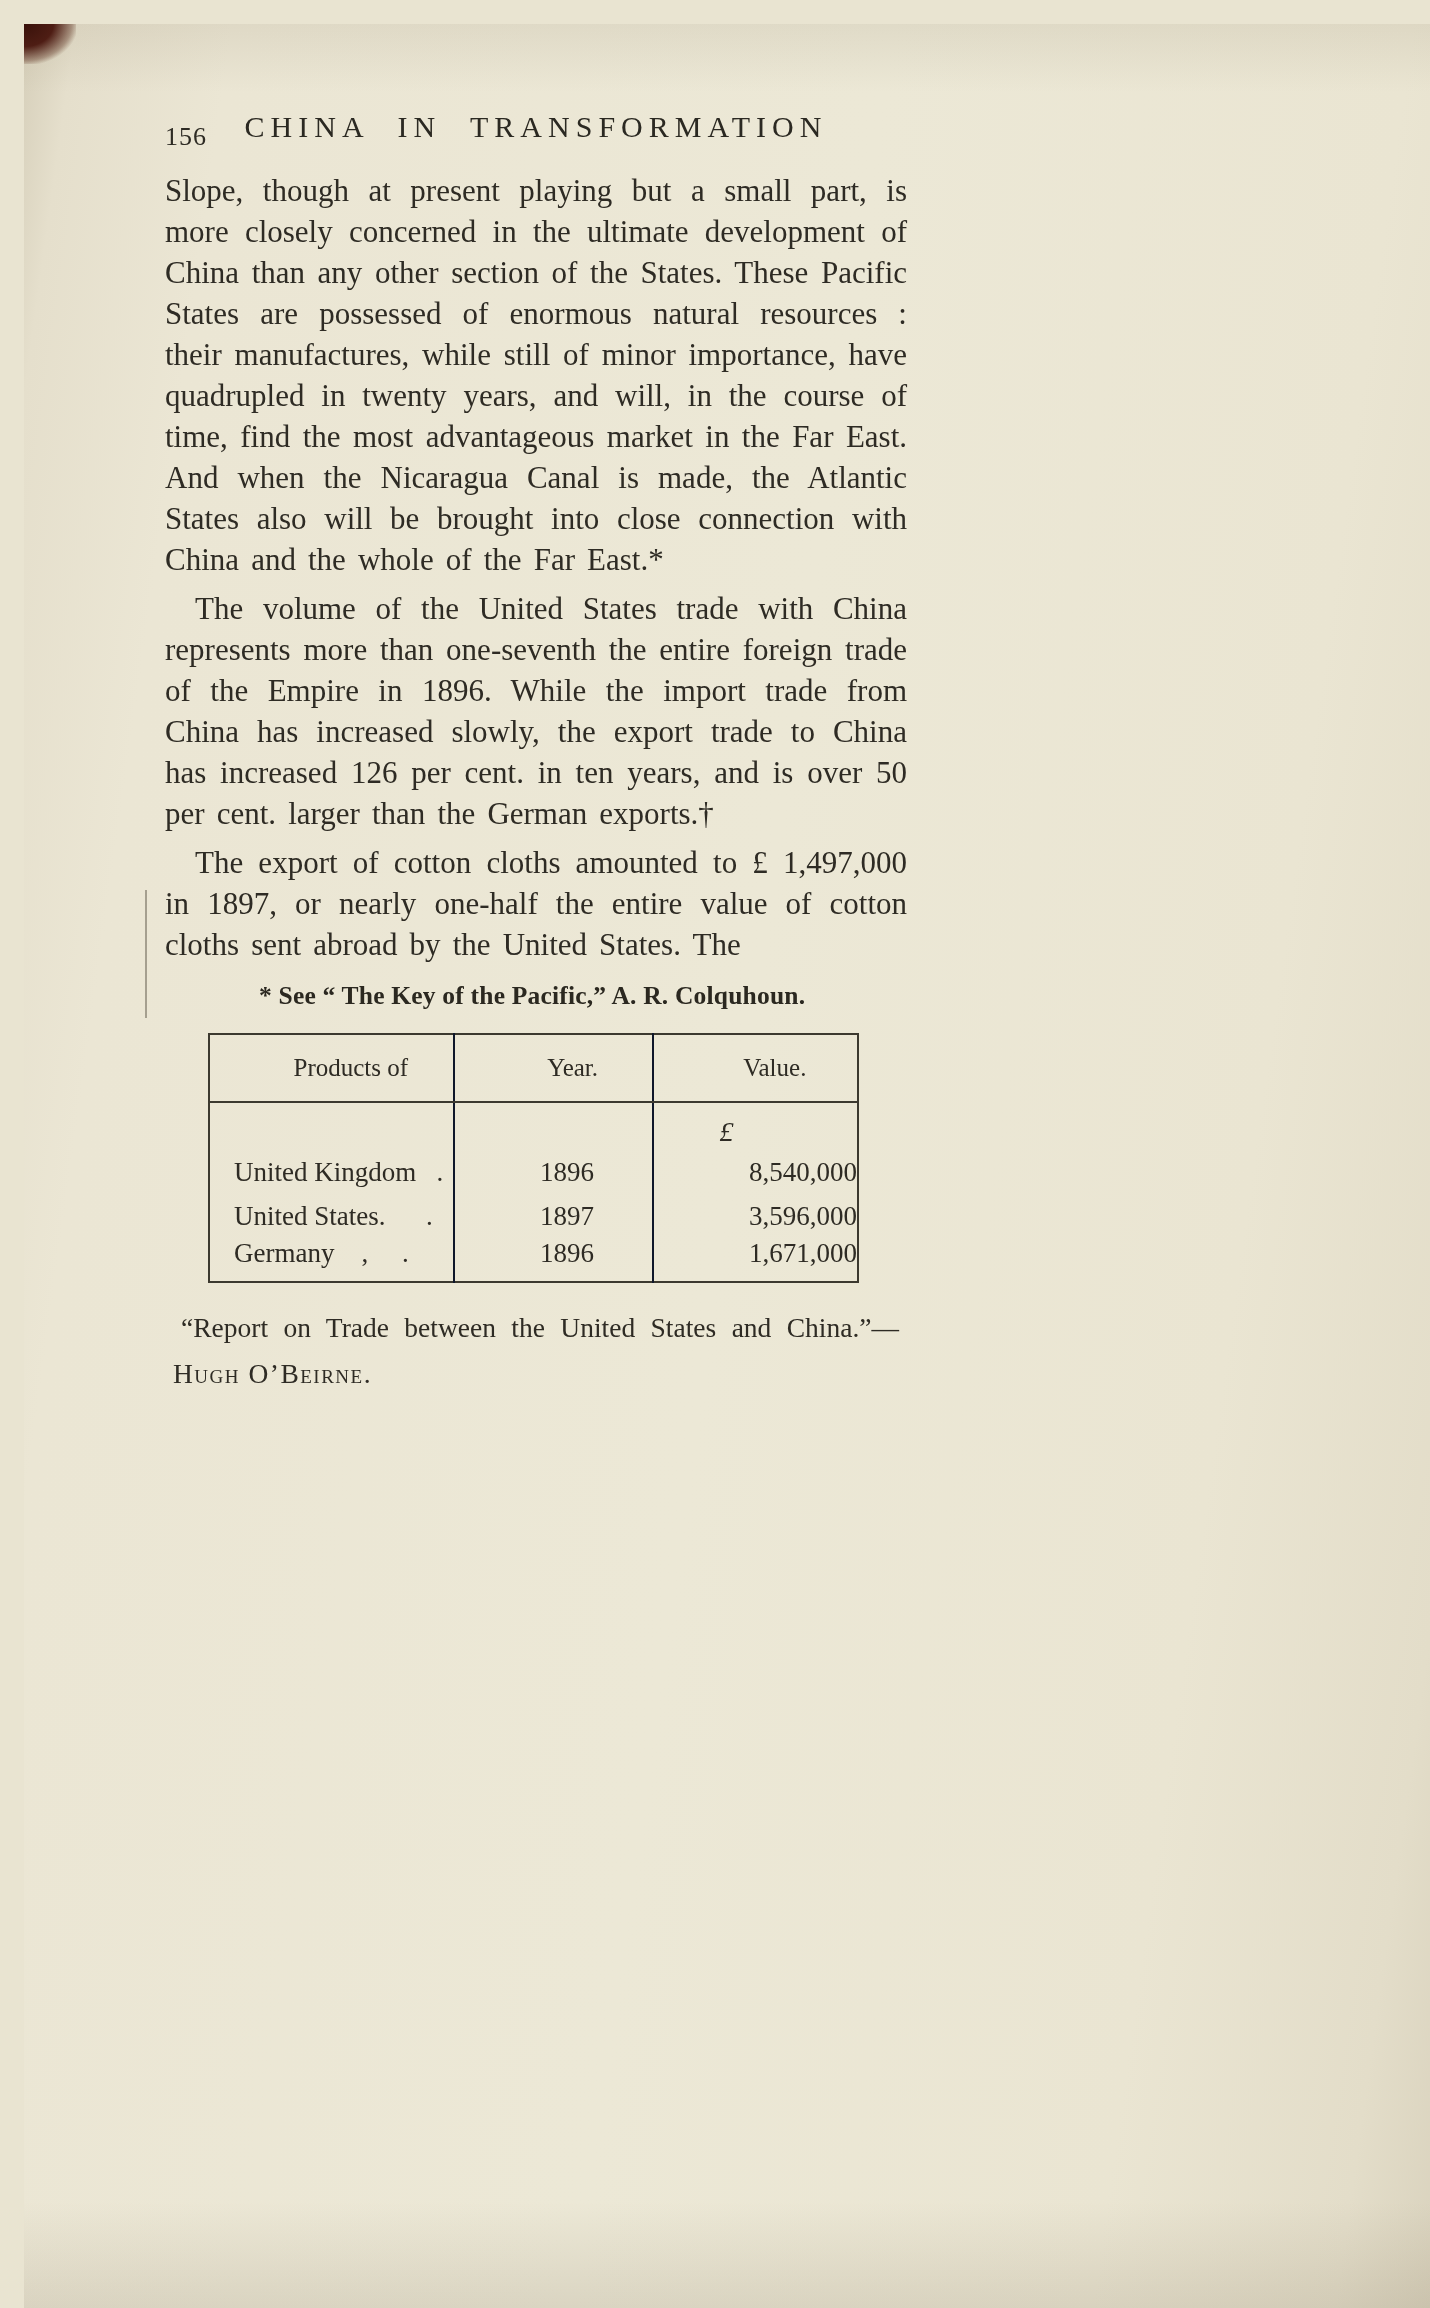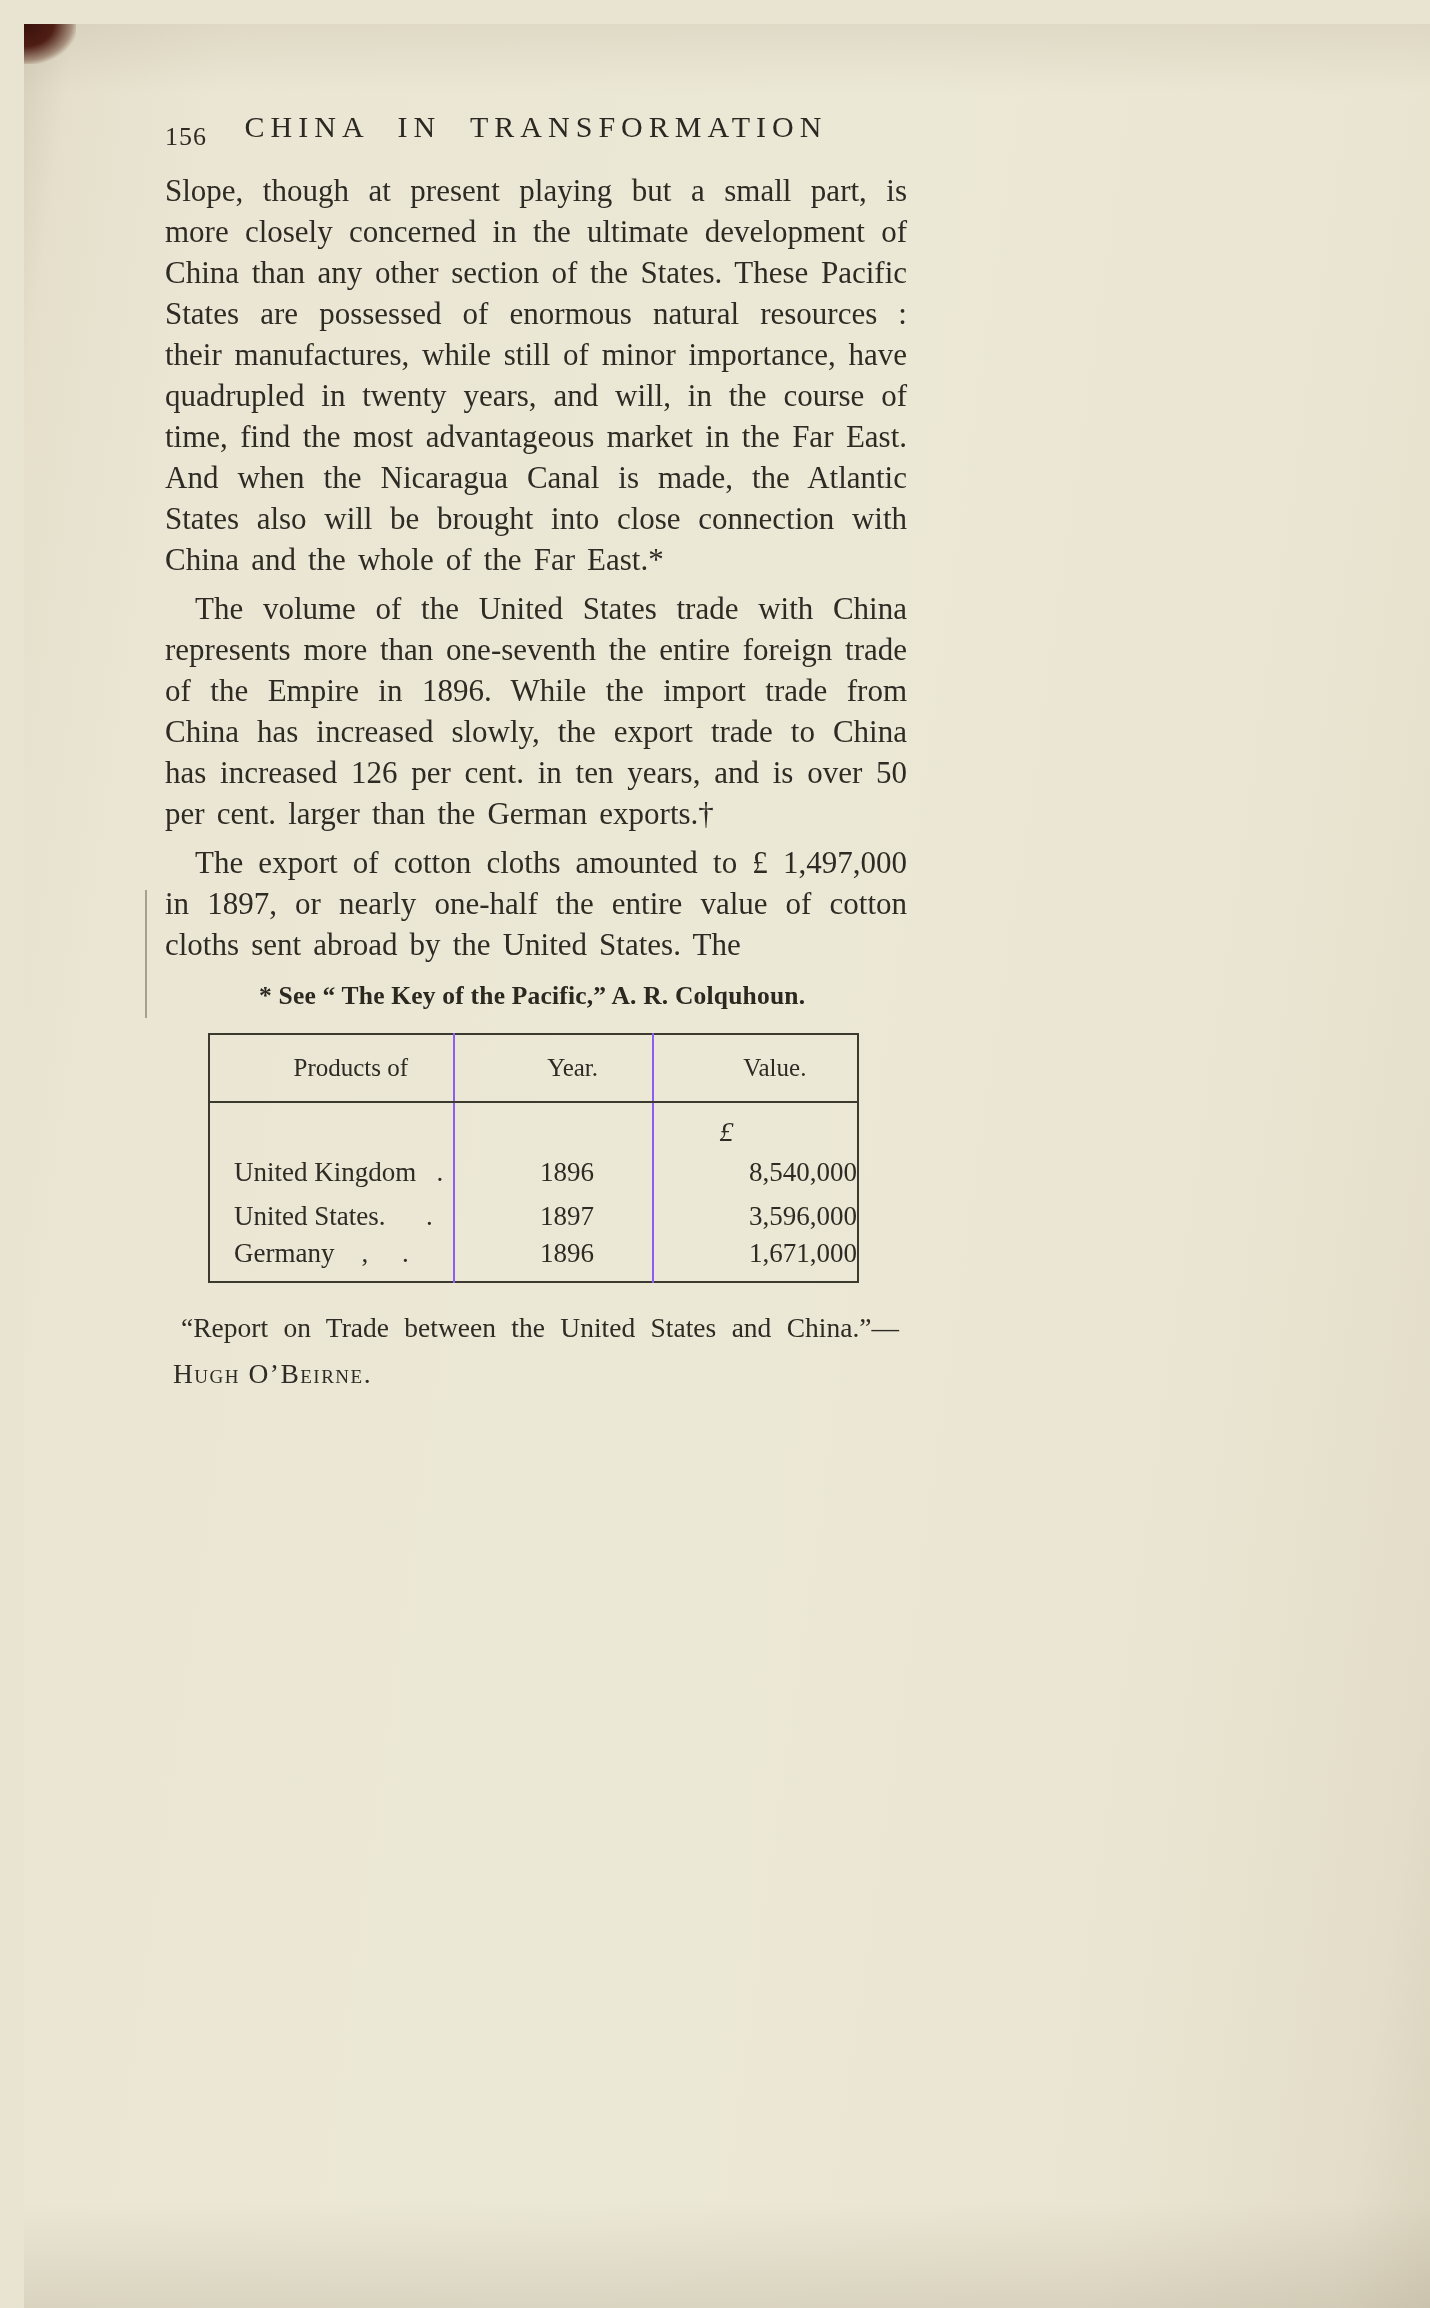--- a/index.html
+++ b/index.html
@@ -75,21 +75,21 @@
 
   .exports-table {
     margin-top: 22px; margin-left: 51px;
     width: 651px; border-collapse: collapse;
     border: 2px solid #3c392f;
     color: #2e2b24;
   }
   .exports-table col.c1 { width: 245px; }
   .exports-table col.c2 { width: 200px; }
   .exports-table col.c3 { width: 206px; }
-  .exports-table th, .exports-table td { border-left: 2px solid #8b5cf6; }
+  .exports-table th, .exports-table td { border-left: 2px solid #0f172a; }
   .exports-table th:first-child, .exports-table td:first-child { border-left: none; }
   .exports-table thead th {
     border-bottom: 2px solid #3c392f;
     font-weight: normal; font-size: 25px;
     height: 68px; text-align: center; vertical-align: middle; padding-left: 39px;
   }
   .exports-table tbody td {
     font-size: 27px; height: 44px; vertical-align: middle;
   }
   .exports-table .cell-product { padding-left: 24px; }

